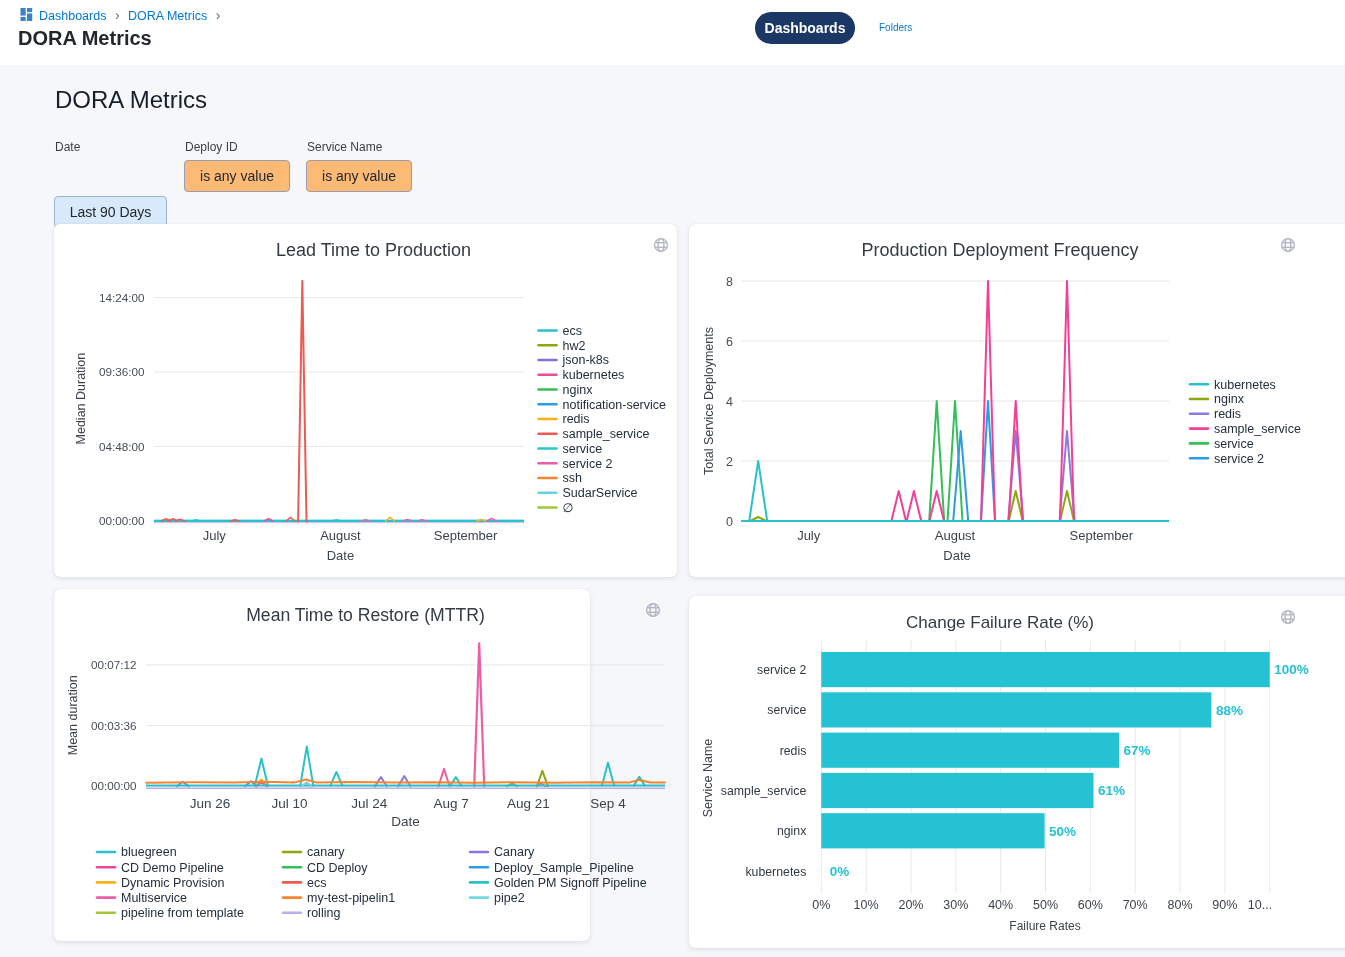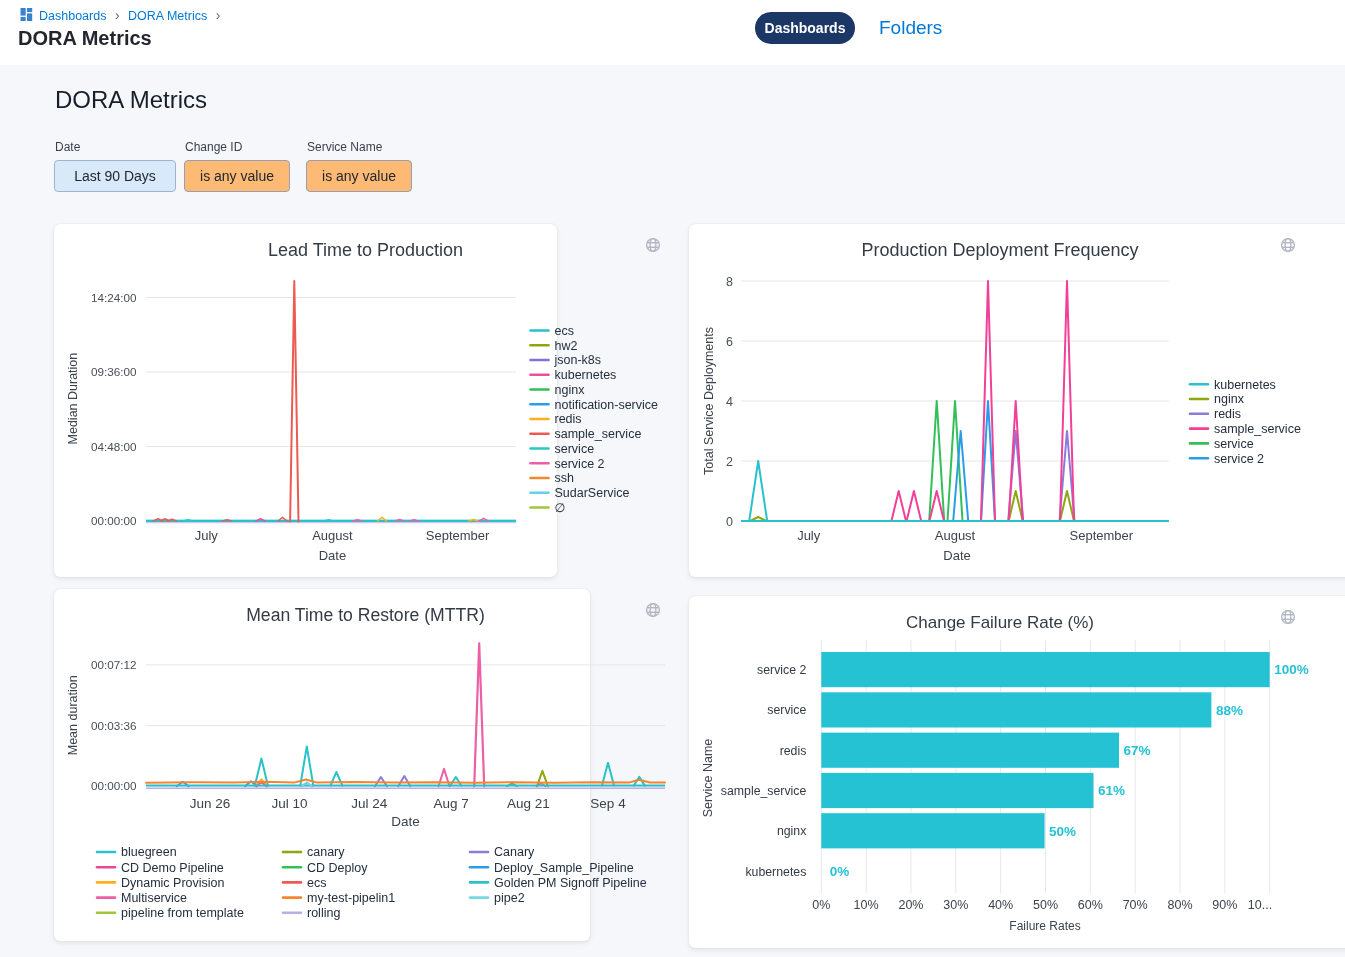--- a/index.html
+++ b/index.html
@@ -6,21 +6,21 @@
   font-family:"Liberation Sans",sans-serif;}
 .header{position:absolute;left:0;top:0;width:1345px;height:73px;background:#fff;
   border-bottom:1px solid #dfe2e9;}
 .bc{position:absolute;left:39px;top:7px;font-size:12.5px;color:#0278D5;}
 .bc .sep{color:#6b6d85;padding:0 5px;font-size:14px;}
 .bcicon{position:absolute;left:20px;top:7px;}
 .htitle{position:absolute;left:18px;top:27px;font-size:20px;font-weight:bold;color:#22272e;}
 .pill{position:absolute;left:755px;top:12px;width:100px;height:32px;background:#1b3765;
   border-radius:16px;color:#fff;font-size:14px;font-weight:600;text-align:center;line-height:32px;}
 .folders{position:absolute;left:879px;top:12px;height:32px;line-height:32px;
-  color:#0278D5;font-size:19px;}
+  color:#0278D5;font-size:10px;}
 .content{position:absolute;left:0;top:65px;width:1345px;height:892px;background:#f6f7fa;}
 .h1{position:absolute;left:55px;top:21px;font-size:24px;font-weight:normal;color:#161f2b;}
 .flabel{position:absolute;top:75px;font-size:12px;color:#383f4a;}
 .fbtn{position:absolute;top:95px;height:32px;border-radius:4px;font-size:14px;color:#23272f;
   text-align:center;line-height:30px;background:#fdba74;border:1px solid #9a9cb0;}
 .fbtn.sel{background:#d8e9f9;border:1px solid #9fb3cc;}
 .card{position:absolute;background:#fff;border-radius:6px;
   box-shadow:0 0 1px rgba(40,41,61,.18), 0 2px 5px rgba(96,97,112,.13);}
 </style></head>
 <body>
@@ -32,26 +32,26 @@
         <rect x="7" y="6.4" width="5.2" height="7.6" fill="#3A83CC"></rect>
       </svg></span>
   <span class="bc">Dashboards <span class="sep">›</span> DORA Metrics <span class="sep">›</span></span>
   <div class="htitle">DORA Metrics</div>
   <div class="pill">Dashboards</div>
   <div class="folders">Folders</div>
 </div>
 <div class="content">
   <div class="h1">DORA Metrics</div>
   <div class="flabel" style="left:55px;">Date</div>
-  <div class="flabel" style="left:185px;">Change ID</div>
+  <div class="flabel" style="left:185px;">Deploy ID</div>
   <div class="flabel" style="left:307px;">Service Name</div>
-  <div class="fbtn sel" style="left:54px;width:122px;">Last 90 Days</div>
+  <div class="fbtn sel" style="left:54px;width:113px;margin-top:36px;">Last 90 Days</div>
   <div class="fbtn" style="left:184px;width:106px;">is any value</div>
   <div class="fbtn" style="left:306px;width:106px;">is any value</div>
-  <div class="card" style="left:54px;top:159px;width:503px;height:353px;"><svg width="623" height="353" viewBox="0 0 623 353" font-family="&quot;Liberation Sans&quot;,sans-serif">
+  <div class="card" style="left:54px;top:159px;width:623px;height:353px;padding-left:8px;"><svg width="623" height="353" viewBox="0 0 623 353" font-family="&quot;Liberation Sans&quot;,sans-serif">
         <text x="311.5" y="32" font-size="18" fill="#333b45" text-anchor="middle" font-weight="normal">Lead Time to Production</text>
         <g stroke="#b2b7c3" stroke-width="1.4" fill="none">
           <circle cx="599" cy="21" r="6.4"></circle>
           <ellipse cx="599" cy="21" rx="2.8800000000000003" ry="6.4"></ellipse>
           <line x1="593.3000000000001" y1="18.7" x2="604.6999999999999" y2="18.7"></line>
           <line x1="593.3000000000001" y1="23.3" x2="604.6999999999999" y2="23.3"></line>
         </g>
         <line x1="92" y1="297.0" x2="462" y2="297.0" stroke="#e6e6e6" stroke-width="1" stroke-linecap="butt"></line>
         <line x1="92" y1="222.5" x2="462" y2="222.5" stroke="#e6e6e6" stroke-width="1" stroke-linecap="butt"></line>
         <line x1="92" y1="148.0" x2="462" y2="148.0" stroke="#e6e6e6" stroke-width="1" stroke-linecap="butt"></line>

